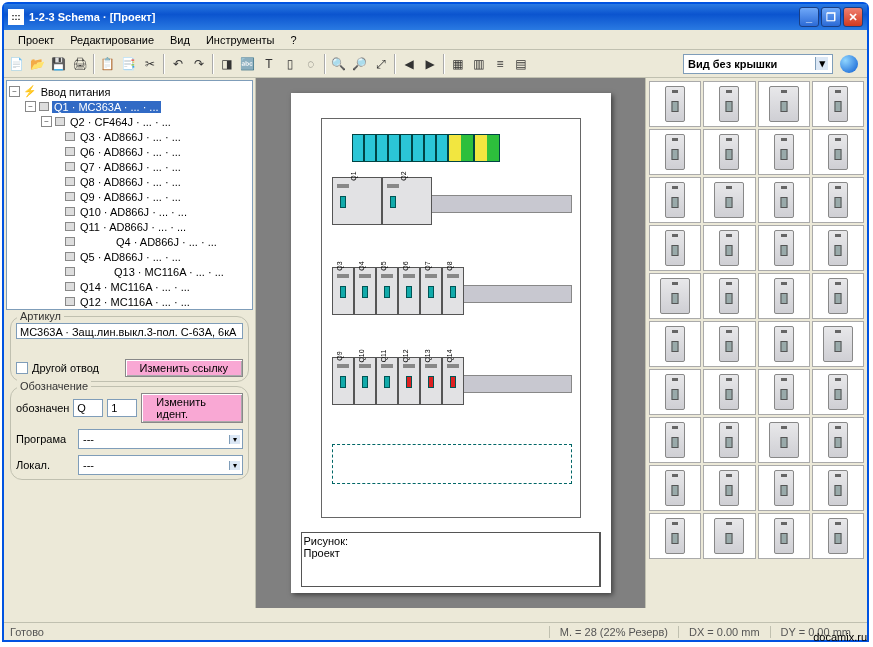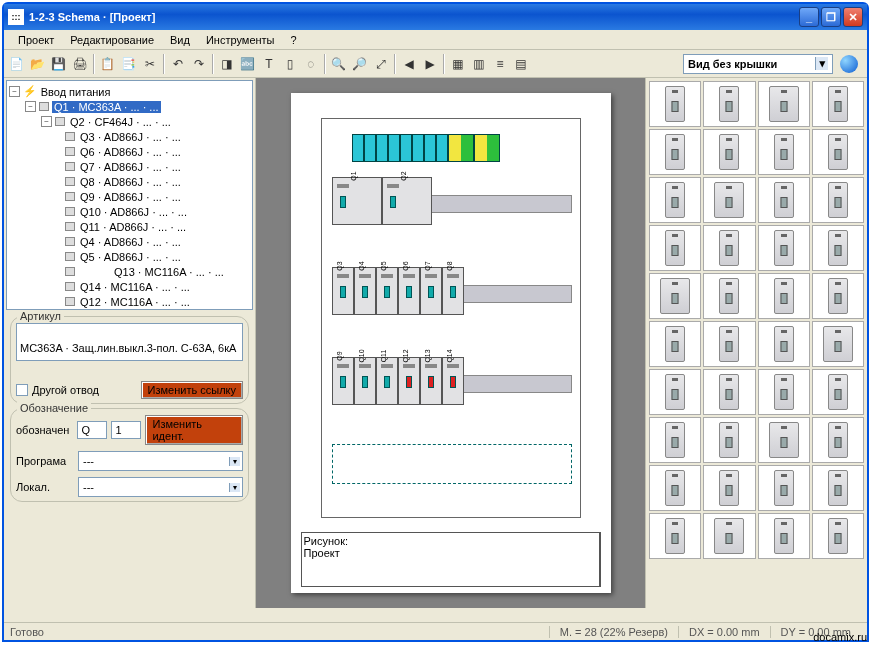--- a/index.html
+++ b/index.html
@@ -23,24 +23,24 @@
 .tree { flex: 0 0 230px; background: #fff; border: 1px solid #7f9db9; margin: 2px; overflow-y: auto; padding: 3px 2px; }
 .treerow { display: flex; align-items: center; height: 15px; white-space: nowrap; cursor: pointer; }
 .expander { width: 11px; height: 11px; border: 1px solid #888; background: #fff; display: inline-flex; align-items: center; justify-content: center; font-size: 8px; line-height: 1; margin-right: 3px; color: #444; }
 .treerow .tlabel { padding: 0 2px; }
 .treerow.sel .tlabel { background: #316ac5; color: #fff; }
 .treerow .bolt { color: #d33; font-size: 11px; margin-right: 2px; }
 .treerow .mod { width: 10px; height: 9px; background: #ddd; border: 1px solid #888; margin-right: 3px; }
 .leftbottom { flex: 1; padding: 4px 6px; display: flex; flex-direction: column; gap: 4px; }
 .grp { border: 1px solid #c0c0b0; border-radius: 12px; padding: 6px 5px 4px; position: relative; }
 .grp .lgnd { position: absolute; top: -7px; left: 6px; background: #ece9d8; padding: 0 3px; color: #333; }
-.txtfield { background: #fff; border: 1px solid #7f9db9; padding: 18px 3px; height: 16px; }
+.txtfield { background: #fff; border: 1px solid #7f9db9; padding: 2px 3px; height: 16px; }
 .row { display: flex; align-items: center; gap: 4px; }
 .chk { width: 12px; height: 12px; border: 1px solid #7f9db9; background: #fff; }
-.btn { border: 1px solid #888; background: #c2410c; padding: 2px 6px; cursor: pointer; box-shadow: inset 1px 1px #fff, inset -1px -1px #aaa; }
+.btn { border: 1px solid #888; background: #f9a8d4; padding: 2px 14px; cursor: pointer; box-shadow: inset 1px 1px #fff, inset -1px -1px #aaa; }
 .inp { border: 1px solid #7f9db9; background: #fff; padding: 1px 3px; height: 18px; }
 .dd { border: 1px solid #7f9db9; background: #fff; height: 20px; display: flex; align-items: center; padding: 0 2px 0 4px; cursor: pointer; }
 .dd .arr { margin-left: auto; background: #dbe7f5; border-left: 1px solid #7f9db9; padding: 0 3px; font-size: 8px; }
 .canvas { flex: 1; background: #808080; display: flex; align-items: center; justify-content: center; position: relative; overflow: hidden; }
 .page { width: 320px; height: 500px; background: #fff; box-shadow: 2px 2px 5px rgba(0,0,0,0.5); position: relative; }
 .panel { position: absolute; left: 30px; top: 25px; width: 260px; height: 400px; border: 1px solid #666; }
 .dinrow { position: absolute; left: 10px; width: 240px; }
 .rail { position: absolute; left: 0; right: 0; height: 18px; background: #c8c8d0; border: 1px solid #888; top: 18px; }
 .terminals { display: flex; height: 28px; position: relative; z-index: 1; }
 .term { width: 12px; background: #2bc6d6; border: 1px solid #044; }
@@ -162,21 +162,21 @@
               <span class="tlabel">Q9 · AD866J · ... · ...</span>
             </div>
             <div class="treerow" style="padding-left: 56px;">
               <span class="mod"></span>
               <span class="tlabel">Q10 · AD866J · ... · ...</span>
             </div>
             <div class="treerow" style="padding-left: 56px;">
               <span class="mod"></span>
               <span class="tlabel">Q11 · AD866J · ... · ...</span>
             </div>
-            <div class="treerow" style="padding-left: 56px;">
+            <div class="treerow" style="padding-left: 56px; gap: 36px;">
               <span class="mod"></span>
               <span class="tlabel">Q4 · AD866J · ... · ...</span>
             </div>
             <div class="treerow" style="padding-left: 56px;">
               <span class="mod"></span>
               <span class="tlabel">Q5 · AD866J · ... · ...</span>
             </div>
             <div class="treerow" style="padding-left: 56px; gap: 34px;">
               <span class="mod"></span>
               <span class="tlabel">Q13 · MC116A · ... · ...</span>

